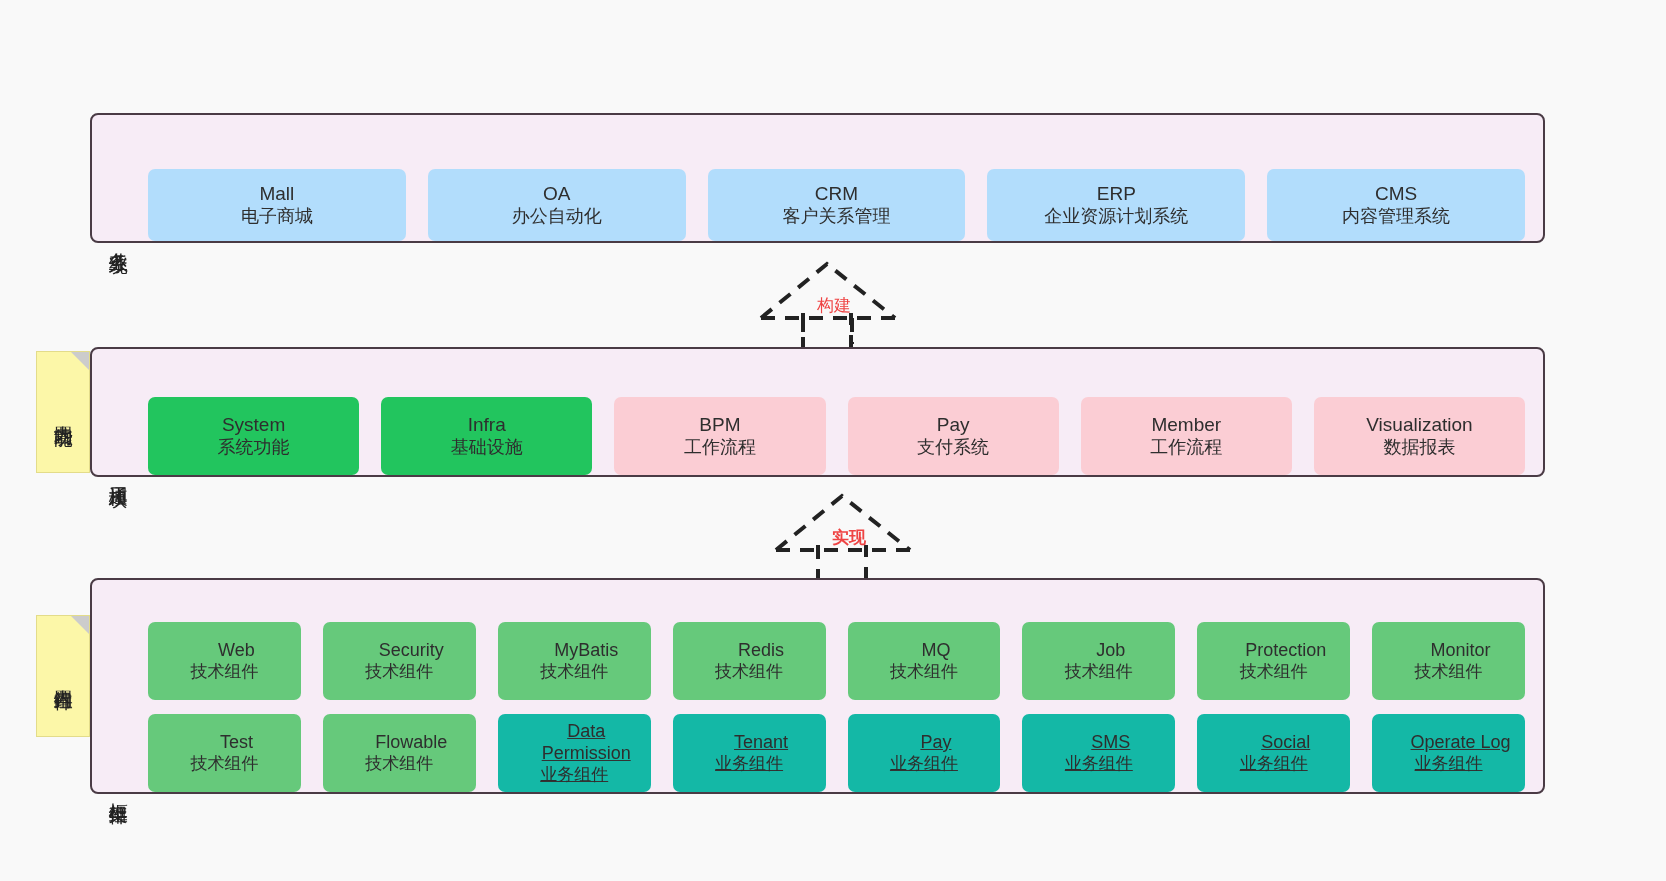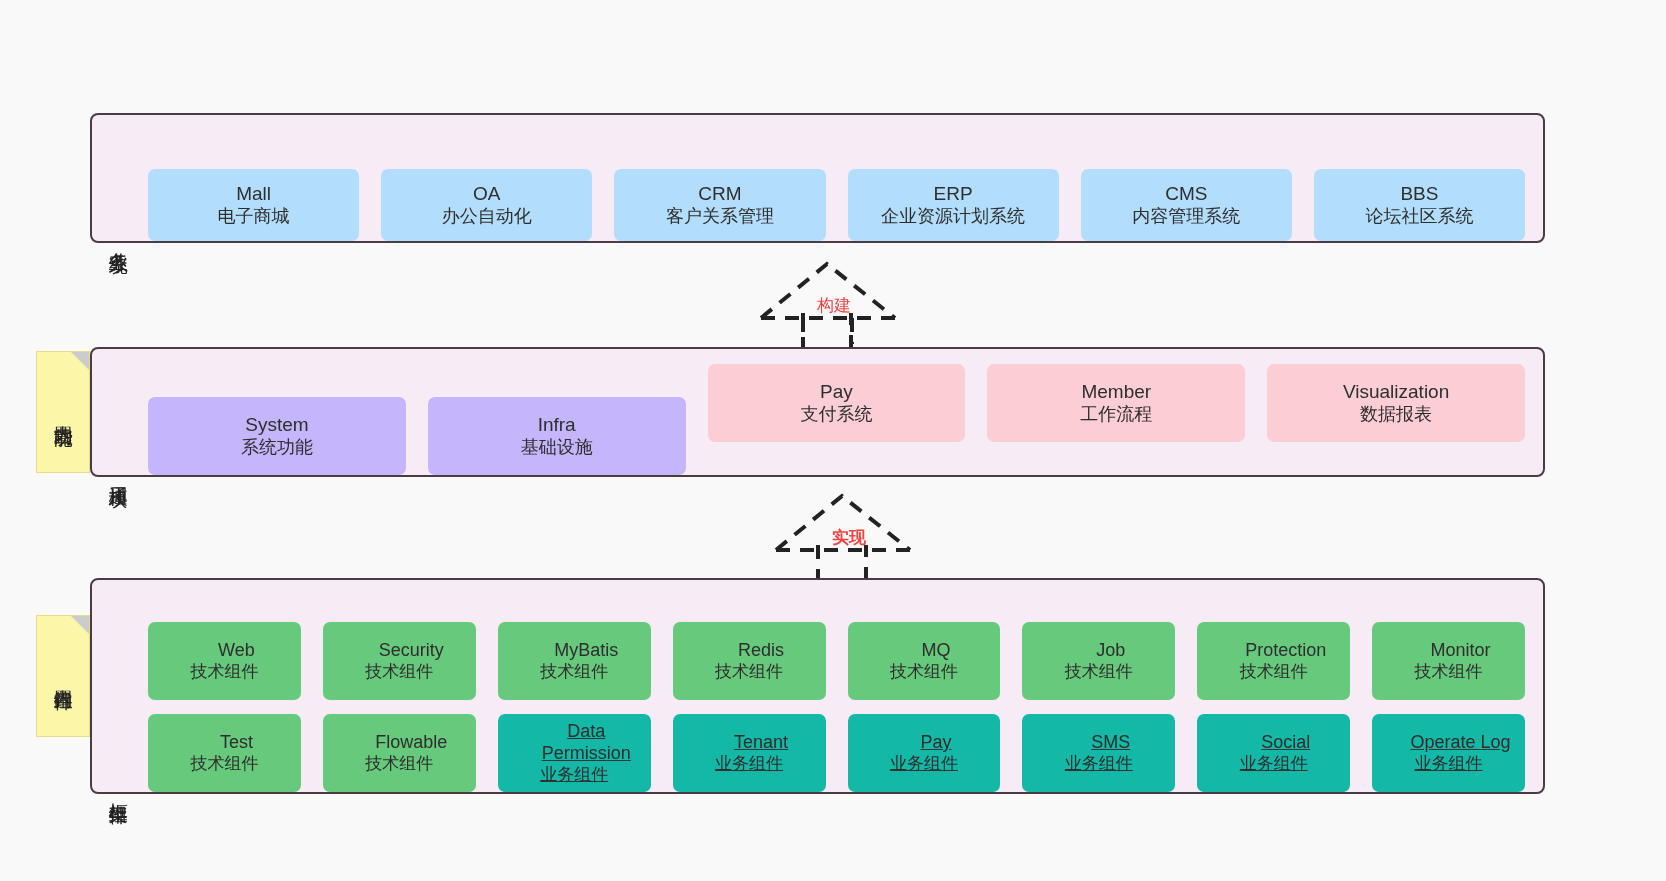--- a/index.html
+++ b/index.html
@@ -73,21 +73,21 @@
     font-size: 19px;
     color: #2e2e2e;
   }
   .node .cn {
     font-size: 18px;
     color: #2e2e2e;
   }
 
   
   .c-blue        { background: #b2ddfc; }
-  .c-red         { background: #c4b5fd; margin-top: 33px; }
+  .c-red         { background: #22c55e; }
   .c-pink        { background: #fbcdd4; }
   .c-green       { background: #66c97b; }
   .c-lightgreen  { background: #14b8a6; text-decoration: underline; }
 
   
   #layer-business  { left: 90px;  top: 113px; width: 1455px; height: 130px; }
   #layer-business  .node { height: 72px; }
 
   #layer-common    { left: 90px;  top: 347px; width: 1455px; height: 130px; }
   #layer-common    .node { height: 78px; }
@@ -165,24 +165,20 @@
           <span class="en">CRM</span>
           <span class="cn">客户关系管理</span>
         </div>
         <div class="node c-blue">
           <span class="en">ERP</span>
           <span class="cn">企业资源计划系统</span>
         </div>
         <div class="node c-blue">
           <span class="en">CMS</span>
           <span class="cn">内容管理系统</span>
-        </div>
-        <div class="node c-blue">
-          <span class="en">BBS</span>
-          <span class="cn">论坛社区系统</span>
         </div>
       </div>
     </div>
   </div>
 
   <div class="arrow" id="arrow-build">
     <svg width="150" height="86" viewBox="0 0 150 86">
       <polyline points="6,60 72,6 140,60" fill="none" stroke="#222222" stroke-width="4" stroke-dasharray="14,10" stroke-linecap="butt"></polyline>
       <polyline points="6,60 140,60" fill="none" stroke="#222222" stroke-width="4" stroke-dasharray="14,10"></polyline>
       <polyline points="48,60 48,86" fill="none" stroke="#222222" stroke-width="4" stroke-dasharray="14,10"></polyline>
@@ -204,20 +200,24 @@
       <div class="row">
         <div class="node c-red">
           <span class="en">System</span>
           <span class="cn">系统功能</span>
         </div>
         <div class="node c-red">
           <span class="en">Infra</span>
           <span class="cn">基础设施</span>
         </div>
         <div class="node c-pink">
+          <span class="en">BPM</span>
+          <span class="cn">工作流程</span>
+        </div>
+        <div class="node c-pink">
           <span class="en">Pay</span>
           <span class="cn">支付系统</span>
         </div>
         <div class="node c-pink">
           <span class="en">Member</span>
           <span class="cn">工作流程</span>
         </div>
         <div class="node c-pink">
           <span class="en">Visualization</span>
           <span class="cn">数据报表</span>

